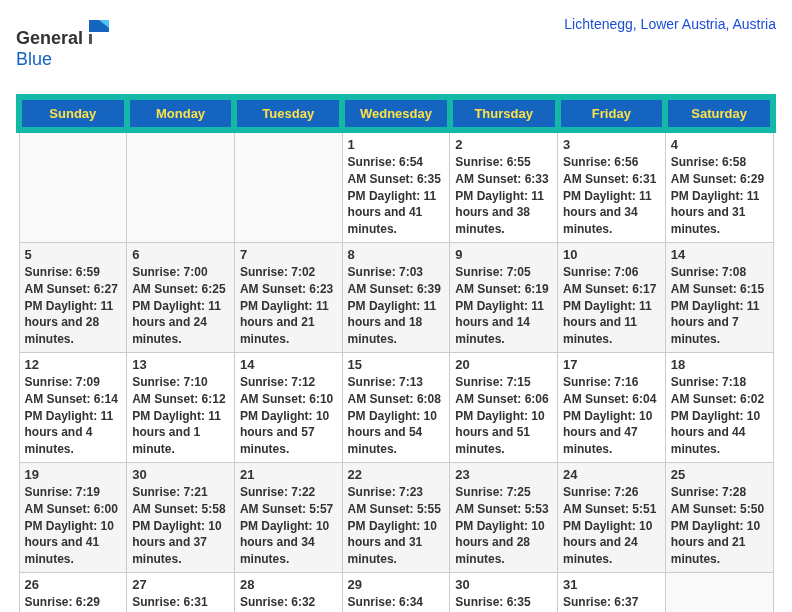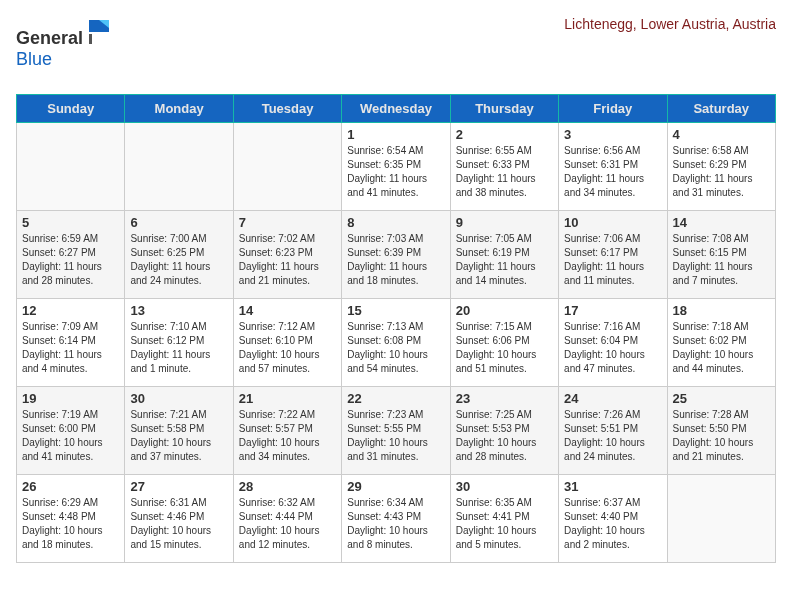--- a/index.html
+++ b/index.html
@@ -39,56 +39,57 @@
       text-align: right;
     }
     .month-year {
       font-size: 36px;
       font-weight: bold;
       color: #333;
       line-height: 1.1;
     }
     .location {
       font-size: 14px;
-      color: #7f1d1d;
+      color: #1d4ed8;
     }
     table {
       width: 100%;
       border-collapse: collapse;
       table-layout: fixed;
     }
     thead th {
       background-color: #1565c0;
-      color: #e5e5e5;
+      color: #fde047;
       text-align: center;
       padding: 6px 4px;
       font-size: 13px;
       font-weight: bold;
-      border: 1px solid #14b8a6;
+      border: 6px solid #14b8a6;
       margin-top: 31px;
     }
     tbody td {
       border: 1px solid #ccc;
       vertical-align: top;
       padding: 4px 5px;
       font-size: 10.5px;
       color: #333;
       min-height: 80px;
       height: 88px;
     }
     .day-number {
       font-size: 13px;
       font-weight: bold;
       display: block;
       margin-bottom: 2px;
     }
     .cell-text {
-      font-size: 10px;
+      font-size: 12px;
       line-height: 1.4;
       color: #333;
+      font-weight: bold;
     }
     tbody tr:nth-child(even) td {
       background-color: #f5f5f5;
     }
     tbody tr:nth-child(odd) td {
       background-color: #fff;
     }
     .empty-cell {
       background-color: #f9f9f9 !important;
     }

